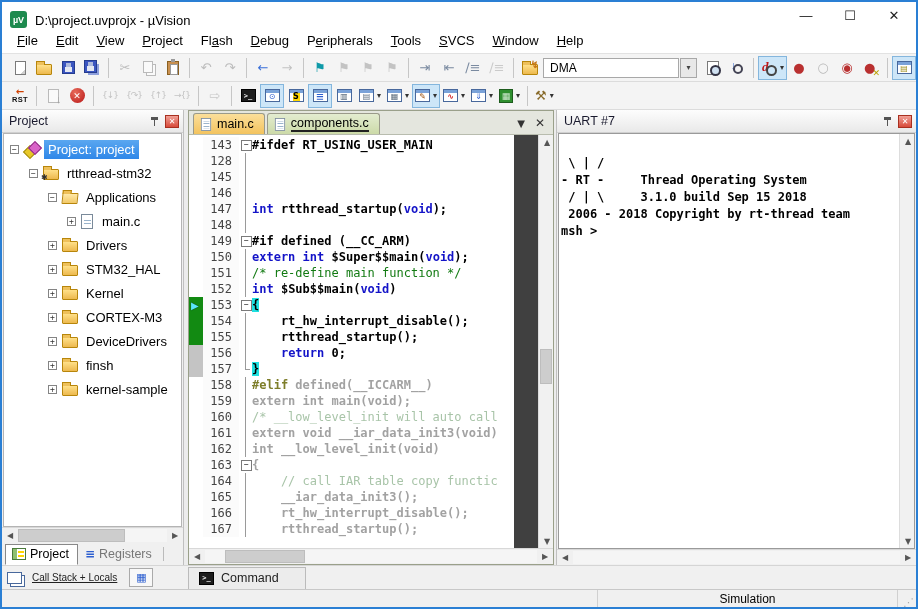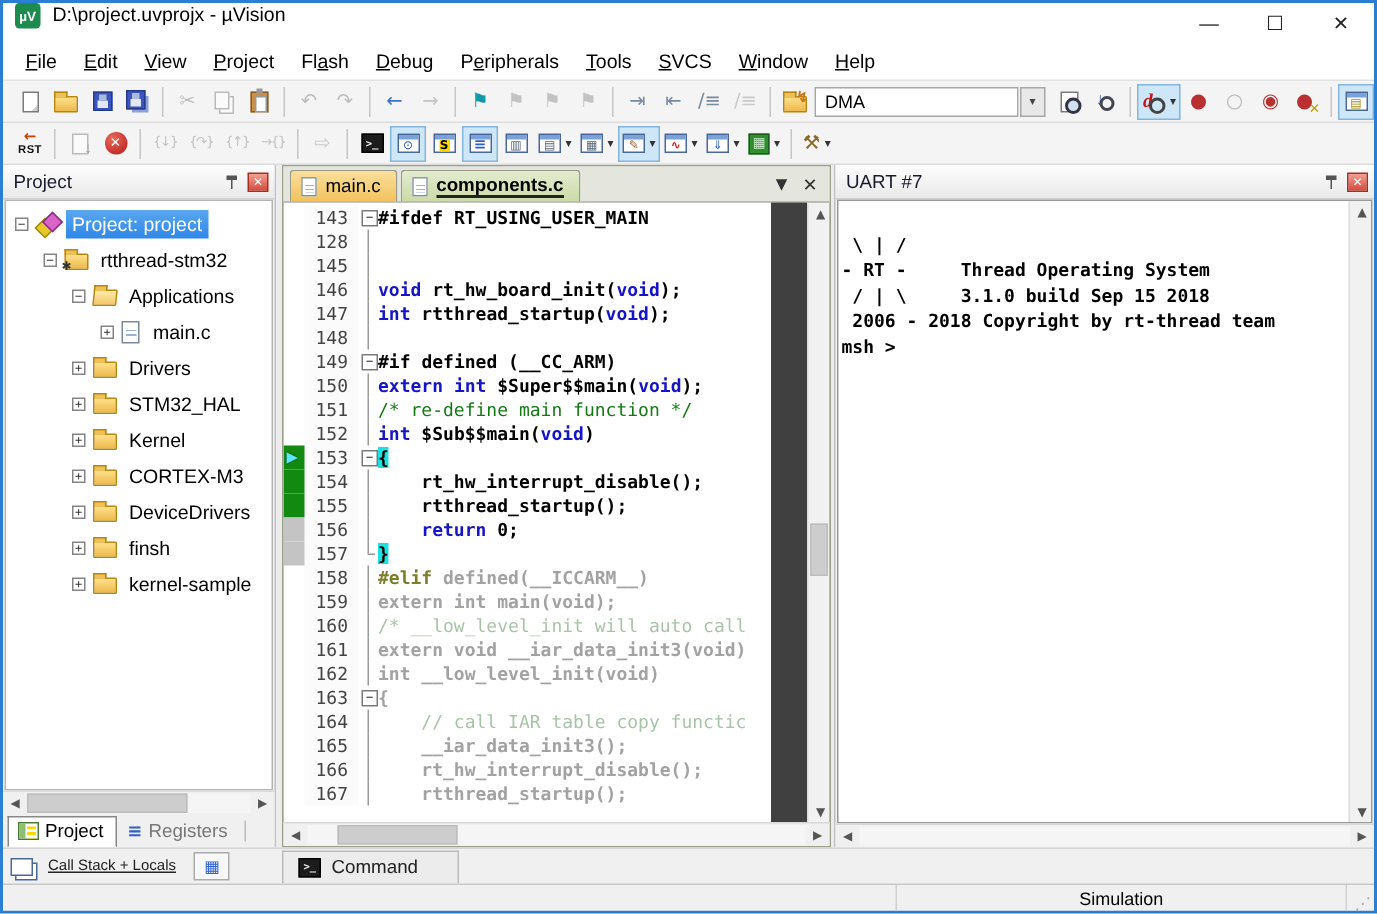--- a/index.html
+++ b/index.html
@@ -2,21 +2,21 @@
 <html><head>
 <meta charset="utf-8">
 <style>
   * { margin:0; padding:0; box-sizing:border-box; }
   html,body { width:918px; height:609px; overflow:hidden; background:#888; }
   body { font-family:"Liberation Sans", sans-serif; font-size:13px; color:#000; }
   .window { width:918px; height:609px; border:2px solid #2a7fd4; background:#f0f0f0;
             display:flex; flex-direction:column; }
 
   
-  .titlebar { height:26px; background:#fff; display:flex; align-items:flex-start; padding-left:8px; flex:0 0 auto; }
+  .titlebar { height:26px; background:#fff; display:flex; align-items:flex-end; padding-left:8px; flex:0 0 auto; }
   .appicon { width:17px; height:17px; background:#1d8a4e; border-radius:3px; color:#fff;
              font:bold 9px "Liberation Sans",sans-serif; display:flex; align-items:center; justify-content:center; }
   .title-text { margin-left:8px; font-size:13px; }
   .win-controls { margin-left:auto; display:flex; height:100%; }
   .win-btn { width:44px; display:flex; align-items:center; justify-content:center; font-size:13px; color:#222; }
 
   
   .menubar { height:26px; background:#fff; display:flex; align-items:center; padding-left:6px; flex:0 0 auto; border-bottom:1px solid #e2e2e2;}
   .menu-item { padding:3px 9px; }
   .menu-item u { text-decoration:underline; }
@@ -137,21 +137,21 @@
   .mini-serial { color:#2d5fd0; font-weight:bold; font-size:12px; font-family:"DejaVu Sans",sans-serif;}
 
   
   .split { width:4px; background:#ececec; flex:0 0 auto;}
   .editor-col { width:366px; flex:0 0 auto; display:flex; flex-direction:column; background:#eef0ea; border:1px solid #9aa08a;}
   .etabs { height:24px; display:flex; align-items:flex-end; background:#e4e6de; padding-left:4px; flex:0 0 auto; border-bottom:1px solid #b8bcae;}
   .etab { display:flex; align-items:center; gap:5px; height:21px; padding:0 10px 0 6px; font-size:12.5px;
           border:1px solid #9a9a8a; border-bottom:none; border-radius:3px 3px 0 0; margin-right:2px;}
   .etab .t-file { transform:scale(.85); margin-right:0;}
   .etab.orange { background:linear-gradient(#fbdf9a,#f3c35e); }
-  .etab.green { background:linear-gradient(#e3ecd0,#ccdaa8); font-weight:bold; }
+  .etab.green { background:linear-gradient(#e3ecd0,#ccdaa8); font-weight:normal; }
   .etab.green .lbl { border-bottom:2px solid #222; }
   .etab-btns { margin-left:auto; display:flex; align-items:center; gap:10px; padding:0 8px 4px 0; color:#333;}
   .etab-btns span { font-size:10px; font-family:"DejaVu Sans",sans-serif;}
   .ebody { flex:1 1 auto; display:flex; min-height:0; background:#404040;gap:24px;}
   .ecode { flex:1; overflow:hidden; font:bold 12px/16px "DejaVu Sans Mono",monospace; padding-top:2px; background:#fff;}
   .cline { display:flex; height:16px; white-space:pre; }
   .cmargin { width:14px; flex:0 0 auto; position:relative;}
   .cmargin.green { background:#128a12; }
   .cmargin.gray { background:#c4c4c4; }
   .cmargin .arrow { position:absolute; left:2px; top:1px; color:#5ae8f8; font-size:10px; text-shadow:0 0 1px #000;
@@ -497,21 +497,21 @@
         <span class="etab-btns">
           <span>▼</span>
           <span style="font-size:12px;">✕</span>
         </span>
       </div>
       <div class="ebody">
         <div class="ecode" id="code">
             <div class="cline"><span class="cmargin"></span><span class="cnum">143</span><span class="cfold start"></span><span class="ctext"><span class="c-dir">#ifdef</span><span class="c-pl"> RT_USING_USER_MAIN</span></span></div>
             <div class="cline"><span class="cmargin"></span><span class="cnum">128</span><span class="cfold cont"></span><span class="ctext"></span></div>
             <div class="cline"><span class="cmargin"></span><span class="cnum">145</span><span class="cfold cont"></span></div>
-            <div class="cline"><span class="cmargin"></span><span class="cnum">146</span><span class="cfold cont"></span><span class="ctext"><span class="c-kw">void</span><span class="c-pl"> rt_hw_board_init(</span><span class="c-kw">void</span><span class="c-pl">);</span></span></div>
+            <div class="cline"><span class="cmargin"></span><span class="cnum">146</span><span class="cfold cont"></span></div>
             <div class="cline"><span class="cmargin"></span><span class="cnum">147</span><span class="cfold cont"></span><span class="ctext"><span class="c-kw">int</span><span class="c-pl"> rtthread_startup(</span><span class="c-kw">void</span><span class="c-pl">);</span></span></div>
             <div class="cline"><span class="cmargin"></span><span class="cnum">148</span><span class="cfold cont"></span><span class="ctext"></span></div>
             <div class="cline"><span class="cmargin"></span><span class="cnum">149</span><span class="cfold start"></span><span class="ctext"><span class="c-dir">#if</span><span class="c-pl"> </span><span class="c-dir">defined</span><span class="c-pl"> (__CC_ARM)</span></span></div>
             <div class="cline"><span class="cmargin"></span><span class="cnum">150</span><span class="cfold cont"></span><span class="ctext"><span class="c-kw">extern</span><span class="c-pl"> </span><span class="c-kw">int</span><span class="c-pl"> $Super$$main(</span><span class="c-kw">void</span><span class="c-pl">);</span></span></div>
             <div class="cline"><span class="cmargin"></span><span class="cnum">151</span><span class="cfold cont"></span><span class="ctext"><span class="c-cm">/* re-define main function */</span></span></div>
             <div class="cline"><span class="cmargin"></span><span class="cnum">152</span><span class="cfold cont"></span><span class="ctext"><span class="c-kw">int</span><span class="c-pl"> $Sub$$main(</span><span class="c-kw">void</span><span class="c-pl">)</span></span></div>
             <div class="cline"><span class="cmargin green"><span class="arrow">▶</span></span><span class="cnum">153</span><span class="cfold start"></span><span class="ctext"><span class="c-br">{</span></span></div>
             <div class="cline"><span class="cmargin green"></span><span class="cnum">154</span><span class="cfold cont"></span><span class="ctext"><span class="c-pl">    rt_hw_interrupt_disable();</span></span></div>
             <div class="cline"><span class="cmargin green"></span><span class="cnum">155</span><span class="cfold cont"></span><span class="ctext"><span class="c-pl">    rtthread_startup();</span></span></div>
             <div class="cline"><span class="cmargin gray"></span><span class="cnum">156</span><span class="cfold cont"></span><span class="ctext"><span class="c-pl">    </span><span class="c-kw">return</span><span class="c-pl"> 0;</span></span></div>

